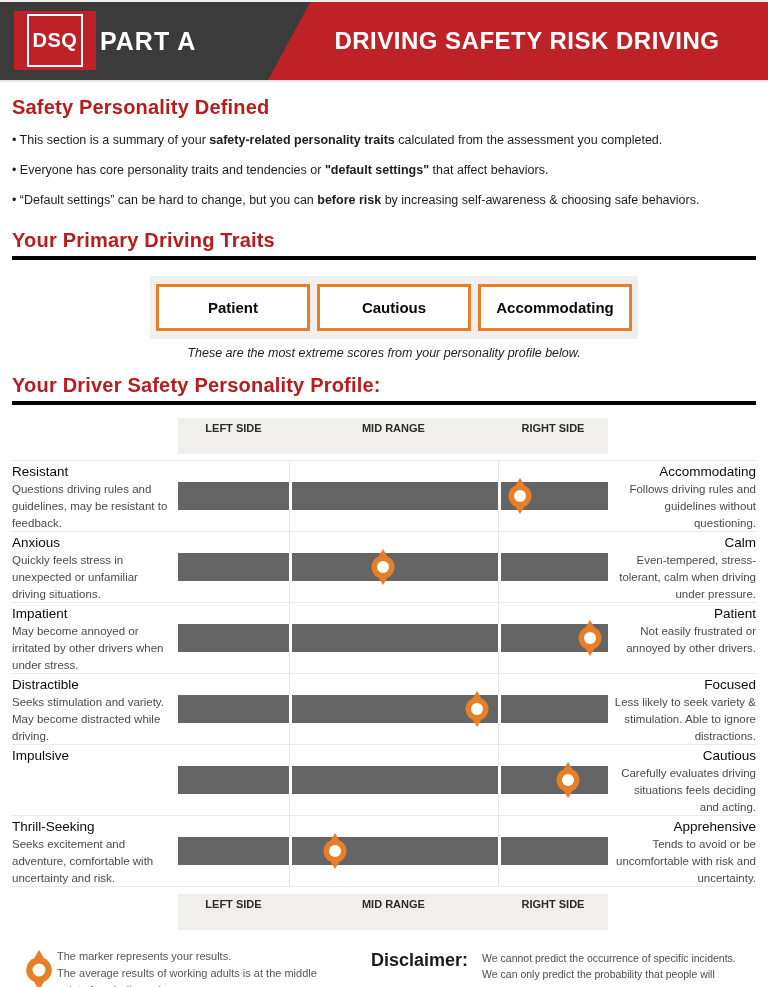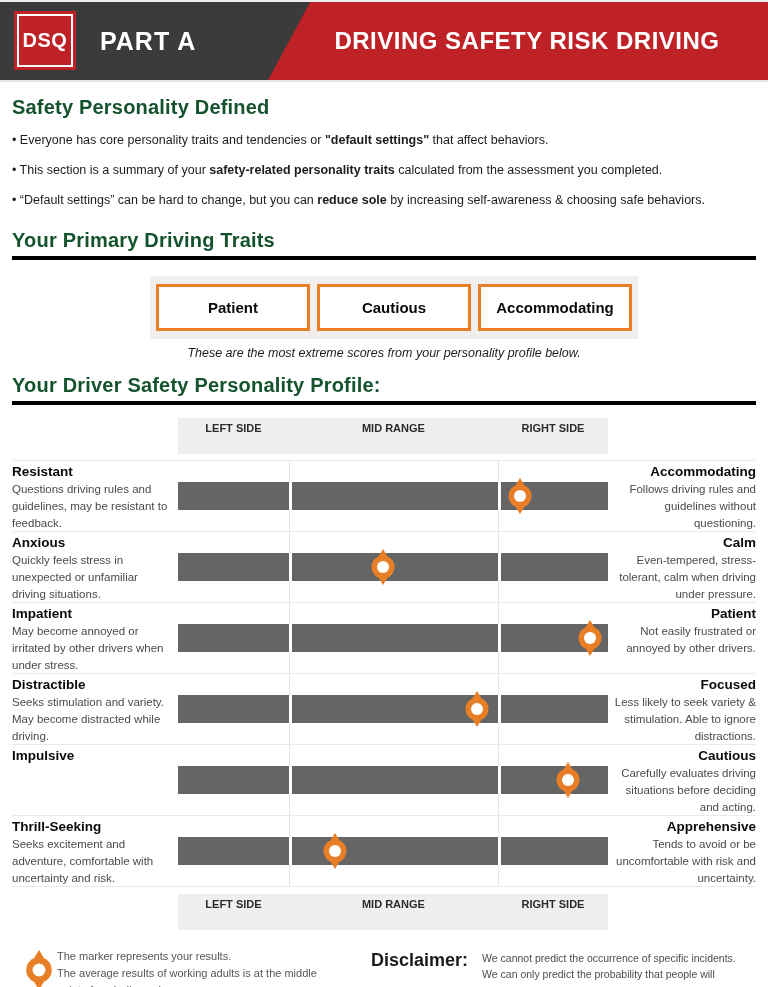--- a/index.html
+++ b/index.html
@@ -9,50 +9,50 @@
   html,body{margin:0;padding:0;background:#fff;}
   .page{
     width:768px;height:987px;position:relative;background:#fff;
     font-family:"Liberation Sans", sans-serif;color:#111;overflow:hidden;
     border-top:2px solid #eee;
   }
   
   .hdr{position:relative;height:78px;background:var(--dark);border-bottom:2px solid #e7e5e3;}
   .hdr-red{position:absolute;top:0;right:0;bottom:0;left:0;background:var(--red);
     clip-path:polygon(40.4% 0,100% 0,100% 100%,34.9% 100%);}
-  .logo{position:absolute;left:14px;top:9px;width:62px;height:59px;background:var(--red);
+  .logo{position:absolute;left:14px;top:9px;width:82px;height:59px;background:var(--red);
     display:flex;align-items:center;justify-content:center;z-index:2;}
   .logo-inner{width:52px;height:49px;border:2px solid #fff;display:flex;align-items:center;justify-content:center;
     color:#fff;font-weight:bold;font-size:20px;letter-spacing:0.5px;}
   .part{position:absolute;left:100px;top:0;height:78px;display:flex;align-items:center;
     color:#fff;font-weight:bold;font-size:25px;letter-spacing:1px;z-index:2;}
   .hdr-title{position:absolute;left:300px;right:14px;top:0;height:78px;display:flex;align-items:center;justify-content:center;
     color:#fff;font-weight:bold;font-size:24px;letter-spacing:0.5px;z-index:2;}
   
   .content{padding:0 12px;}
-  h1{font-size:20px;font-weight:bold;margin:14px 0 4px;color:#14532d;letter-spacing:0.2px;}
+  h1{font-size:20px;font-weight:bold;margin:14px 0 4px;color:#b91c1c;letter-spacing:0.2px;}
   .rule{height:4px;background:#000;margin-top:3px;}
   .bullet{font-size:12.5px;margin:13px 0;color:#1c1c1c;line-height:1.35;}
   
   .traits-strip{margin:16px 0 0 138px;width:488px;background:var(--strip);
     padding:8px 6px;display:flex;gap:7px;justify-content:center;box-sizing:border-box;}
   .trait-box{width:151px;height:41px;border:3px solid var(--orange);background:#fff;
     display:flex;align-items:center;justify-content:center;font-weight:bold;font-size:15px;color:#0a0a0a;}
   .extreme-note{text-align:center;font-style:italic;font-size:12.5px;margin:7px 0 4px;color:#1c1c1c;}
   
   .scale-strip{margin-left:166px;width:430px;height:36px;background:var(--strip);display:flex;}
   .scale-strip span{display:block;text-align:center;font-weight:bold;font-size:11px;line-height:20px;color:#2b2b2b;}
   .scale-strip .s-left{width:25.8%;}  .scale-strip .s-mid{width:48.6%;}  .scale-strip .s-right{width:25.6%;}
   .strip-top{margin-top:13px;}
   .strip-bottom{margin-top:7px;}
   .rows{margin-top:6px;border-top:1px solid #eceae8;}
   .prow{display:flex;height:71px;border-bottom:1px solid #eceae8;box-sizing:border-box;}
   .pleft{width:166px;box-sizing:border-box;padding:3px 6px 0 0;}
   .pright{flex:1;box-sizing:border-box;padding:3px 0 0 6px;text-align:right;}
-  .trait{font-weight:bold;font-size:13.5px;color:#0a0a0a;margin-bottom:2px;}
+  .trait{font-weight:normal;font-size:13.5px;color:#0a0a0a;margin-bottom:2px;}
   .desc{font-size:11.5px;color:#4a4a4a;line-height:1.5;}
   .pcenter{width:430px;position:relative;flex:none;}
   .colline{position:absolute;top:0;bottom:0;width:1px;background:#e6e4e2;}
   .colline.l1{left:25.8%;} .colline.l2{left:74.4%;}
   .bar{position:absolute;left:0;right:0;top:21px;height:28px;background:var(--bargray);}
   .sep{position:absolute;top:0;bottom:0;width:3px;background:#fff;}
   .sep.s1{left:25.8%;} .sep.s2{left:74.4%;}
   .marker{position:absolute;top:17px;width:26px;height:36px;z-index:3;}
   
   .footer{display:flex;margin:18px 12px 0;align-items:flex-start;}
@@ -71,23 +71,23 @@
     <div class="logo">
       <div class="logo-inner">DSQ</div>
     </div>
     <div class="part">PART A</div>
     <div class="hdr-title">DRIVING SAFETY RISK DRIVING</div>
   </div>
 
   <div class="content">
 
     <h1>Safety Personality Defined</h1>
+    <div class="bullet"><span>• This section is a summary of your </span><b>safety-related personality traits</b><span> calculated from the assessment you completed.</span></div>
     <div class="bullet"><span>• Everyone has core personality traits and tendencies or </span><b>"default settings"</b><span> that affect behaviors.</span></div>
-    <div class="bullet"><span>• This section is a summary of your </span><b>safety-related personality traits</b><span> calculated from the assessment you completed.</span></div>
-    <div class="bullet"><span>• “Default settings” can be hard to change, but you can </span><b>reduce sole</b><span> by increasing self-awareness &amp; choosing safe behaviors.</span></div>
+    <div class="bullet"><span>• “Default settings” can be hard to change, but you can </span><b>before risk</b><span> by increasing self-awareness &amp; choosing safe behaviors.</span></div>
 
     <h1 style="margin-top:20px">Your Primary Driving Traits</h1>
     <div class="rule"></div>
     <div class="traits-strip">
       <div class="trait-box">Patient</div>
       <div class="trait-box">Cautious</div>
       <div class="trait-box">Accommodating</div>
     </div>
     <div class="extreme-note">These are the most extreme scores from your personality profile below.</div>
 
@@ -214,21 +214,21 @@
       </div>
       <svg class="marker" viewBox="0 0 26 36" style="left: calc(90.7% - 13px);">
         <polygon points="13,0 17.5,7.5 8.5,7.5" fill="#E87E25"></polygon>
         <polygon points="13,36 17.5,28.5 8.5,28.5" fill="#E87E25"></polygon>
         <circle cx="13" cy="18" r="11.5" fill="#E87E25"></circle>
         <circle cx="13" cy="18" r="6" fill="#fff"></circle>
       </svg>
     </div>
     <div class="pright">
       <div class="trait t-right">Cautious</div>
-      <div class="desc d-right">Carefully evaluates driving  situations before deciding and acting.</div>
+      <div class="desc d-right">Carefully evaluates driving  situations feels deciding and acting.</div>
     </div>
   </div>
 
   <div class="prow">
     <div class="pleft">
       <div class="trait t-left">Thrill-Seeking</div>
       <div class="desc d-left">Seeks excitement and adventure, comfortable with uncertainty and risk.</div>
     </div>
     <div class="pcenter">
       <div class="colline l1"></div>

